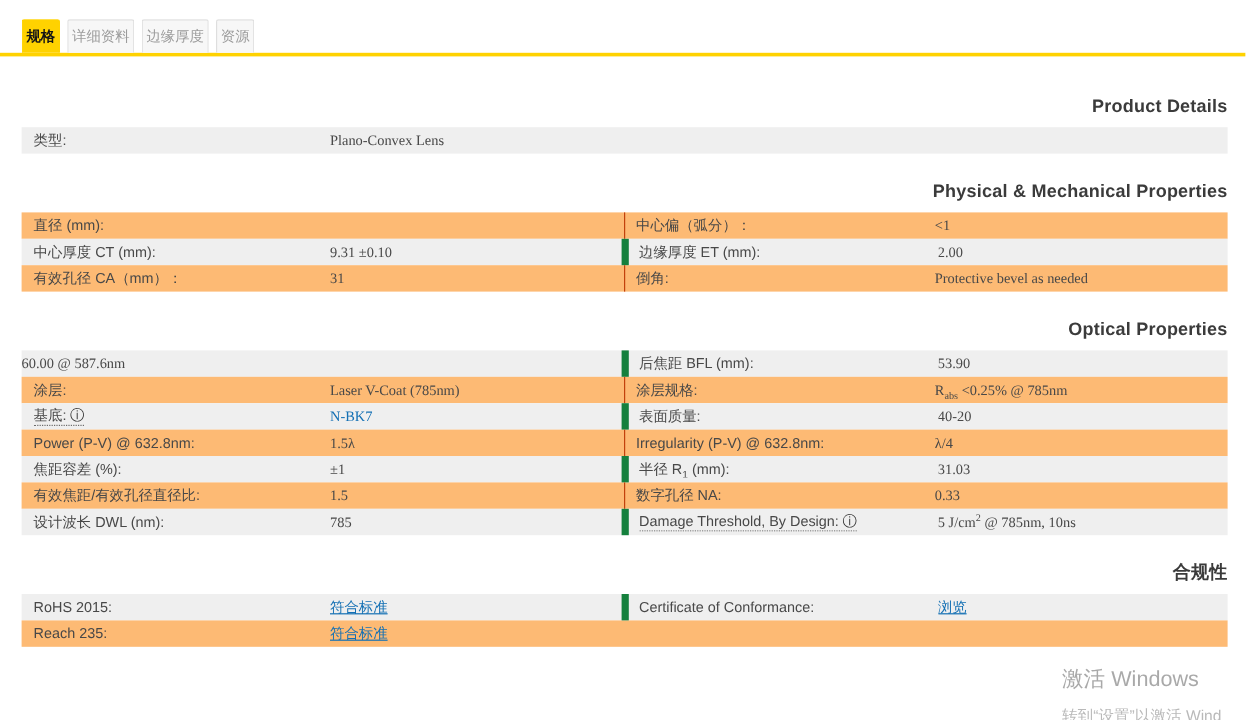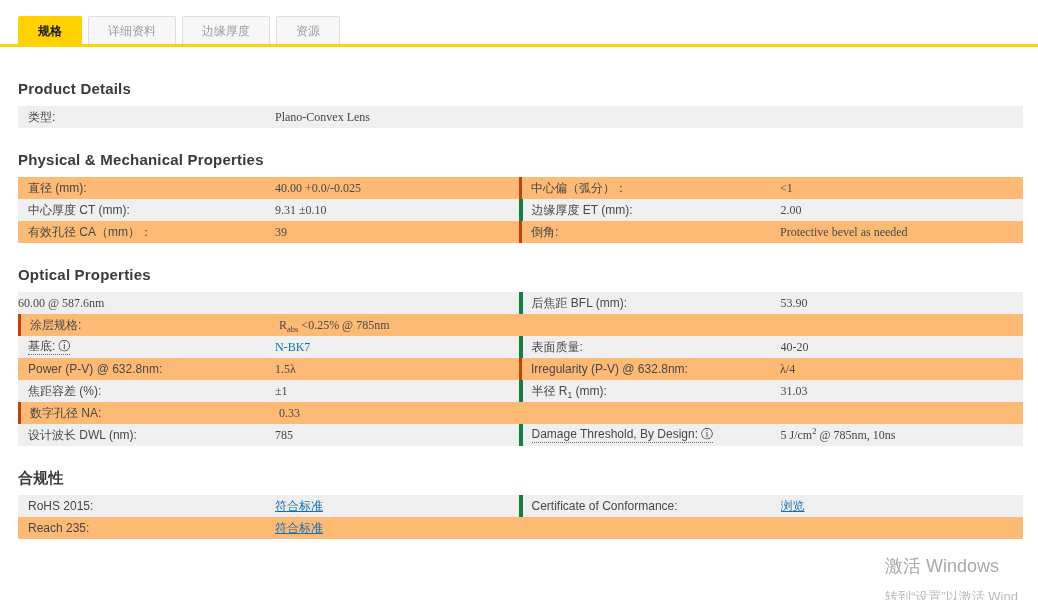--- a/index.html
+++ b/index.html
@@ -14,44 +14,44 @@
   body{
     background:#ffffff;
     font-family:"Liberation Sans","DejaVu Sans",sans-serif;
     color:var(--text);
     position:relative;
     overflow:hidden;
   }
   
   .tab-bar{position:absolute;left:18px;top:16px;display:flex;gap:6px;z-index:3;}
   .tab{
-    font-size:12px;line-height:1;padding:8px 19px 7px;
+    font-size:12px;line-height:1;padding:8px 3px 7px;
     background:#f7f7f7;border:1px solid #dedede;border-bottom:none;
-    border-radius:2px 2px 0 0;color:#9c9c9c;cursor:pointer;white-space:nowrap;
+    border-radius:2px 2px 0 0;color:#9c9c9c;cursor:pointer;white-space:nowrap;font-family:Liberation Mono, monospace;
   }
   .tab.active{
     background:var(--accent);border-color:var(--accent);
     color:#161616;font-weight:bold;
   }
   .accent-line{position:absolute;left:0;top:44px;width:1038px;height:3px;background:var(--accent);z-index:2;}
   
   .content{position:absolute;left:18px;top:47px;width:1005px;}
   .spec-section{margin-top:24px;}
   .spec-section:first-child{margin-top:34px;}
   .section-title{
     font-size:15px;font-weight:bold;color:var(--heading);
-    letter-spacing:.2px;line-height:15px;margin-bottom:10px;
+    letter-spacing:.2px;line-height:15px;margin-bottom:10px;text-align:right;
   }
   .spec-row{display:flex;height:22px;align-items:stretch;}
   .spec-row.shade-gray{background:var(--row-gray);}
   .spec-row.shade-white{background:#fdba74;}
   .cell{flex:1 1 0;display:flex;align-items:center;min-width:0;}
   .cell.single{flex:1 1 100%;}
-  .cell.right{border-left:3px solid #c2410c;}
-  .shade-gray .cell.right{border-left:4px solid #15803d;}
+  .cell.right{border-left:1px solid #c2410c;}
+  .shade-gray .cell.right{border-left:6px solid #15803d;}
   .cell.right.empty{border-left:none;}
   .cell-label{flex:0 0 257px;padding-left:10px;font-size:12px;color:var(--text);white-space:nowrap;overflow:hidden;}
   .cell.right .cell-label{flex:0 0 258px;padding-left:9px;}
   .cell-value{flex:1 1 auto;font-size:12px;color:var(--text);white-space:nowrap;overflow:hidden;font-family:Liberation Serif, serif;}
   .label-wrap{display:inline-block;line-height:14px;}
   .label-wrap.dotted{border-bottom:1px dotted #6b6b6b;padding-bottom:1px;text-align:right;}
   .info-icon{font-size:12px;margin-left:3px;color:#2e2e2e;}
   sub.part-sub{font-size:8.5px;line-height:0;}
   sup.part-sup{font-size:8.5px;line-height:0;}
   a.link{color:var(--link);text-decoration:underline;cursor:pointer;}
@@ -80,60 +80,63 @@
           <div class="cell-label"><span class="label-wrap"><span class="part-t">类型:</span></span></div>
           <div class="cell-value"><span class="part-t">Plano-Convex Lens</span></div>
         </div>
       </div>
     </section>
     <section class="spec-section">
       <h2 class="section-title">Physical &amp; Mechanical Properties</h2>
       <div class="spec-row shade-white">
         <div class="cell">
           <div class="cell-label"><span class="label-wrap"><span class="part-t">直径 (mm):</span></span></div>
-          <div class="cell-value"><span class="part-t">40.00 +0.0/-0.025</span></div>
         </div>
         <div class="cell right">
           <div class="cell-label"><span class="label-wrap"><span class="part-t">中心偏（弧分）：</span></span></div>
           <div class="cell-value"><span class="part-t">&lt;1</span></div>
         </div>
       </div>
       <div class="spec-row shade-gray">
         <div class="cell">
           <div class="cell-label"><span class="label-wrap"><span class="part-t">中心厚度 CT (mm):</span></span></div>
           <div class="cell-value"><span class="part-t">9.31 ±0.10</span></div>
         </div>
         <div class="cell right">
           <div class="cell-label"><span class="label-wrap"><span class="part-t">边缘厚度 ET (mm):</span></span></div>
           <div class="cell-value"><span class="part-t">2.00</span></div>
         </div>
       </div>
       <div class="spec-row shade-white">
         <div class="cell">
           <div class="cell-label"><span class="label-wrap"><span class="part-t">有效孔径 CA（mm）：</span></span></div>
-          <div class="cell-value"><span class="part-t">39</span></div>
+          <div class="cell-value"><span class="part-t">31</span></div>
         </div>
         <div class="cell right">
           <div class="cell-label"><span class="label-wrap"><span class="part-t">倒角:</span></span></div>
           <div class="cell-value"><span class="part-t">Protective bevel as needed</span></div>
         </div>
       </div>
     </section>
     <section class="spec-section">
       <h2 class="section-title">Optical Properties</h2>
       <div class="spec-row shade-gray">
         <div class="cell">
           <div class="cell-value"><span class="part-t">60.00 @ 587.6nm</span></div>
         </div>
         <div class="cell right">
           <div class="cell-label"><span class="label-wrap"><span class="part-t">后焦距 BFL (mm):</span></span></div>
           <div class="cell-value"><span class="part-t">53.90</span></div>
         </div>
       </div>
       <div class="spec-row shade-white">
+        <div class="cell">
+          <div class="cell-label"><span class="label-wrap"><span class="part-t">涂层:</span></span></div>
+          <div class="cell-value"><span class="part-t">Laser V-Coat (785nm)</span></div>
+        </div>
         <div class="cell right">
           <div class="cell-label"><span class="label-wrap"><span class="part-t">涂层规格:</span></span></div>
           <div class="cell-value"><span class="part-t">R</span><sub class="part-sub">abs</sub><span class="part-t"> &lt;0.25% @ 785nm</span></div>
         </div>
       </div>
       <div class="spec-row shade-gray">
         <div class="cell">
           <div class="cell-label"><span class="label-wrap dotted"><span class="part-t">基底:</span><span class="info-icon">ⓘ</span></span></div>
           <div class="cell-value"><a class="link no-underline" href="#"><span class="part-t">N-BK7</span></a></div>
         </div>
@@ -156,20 +159,24 @@
         <div class="cell">
           <div class="cell-label"><span class="label-wrap"><span class="part-t">焦距容差 (%):</span></span></div>
           <div class="cell-value"><span class="part-t">±1</span></div>
         </div>
         <div class="cell right">
           <div class="cell-label"><span class="label-wrap"><span class="part-t">半径 R</span><sub class="part-sub">1</sub><span class="part-t"> (mm):</span></span></div>
           <div class="cell-value"><span class="part-t">31.03</span></div>
         </div>
       </div>
       <div class="spec-row shade-white">
+        <div class="cell">
+          <div class="cell-label"><span class="label-wrap"><span class="part-t">有效焦距/有效孔径直径比:</span></span></div>
+          <div class="cell-value"><span class="part-t">1.5</span></div>
+        </div>
         <div class="cell right">
           <div class="cell-label"><span class="label-wrap"><span class="part-t">数字孔径 NA:</span></span></div>
           <div class="cell-value"><span class="part-t">0.33</span></div>
         </div>
       </div>
       <div class="spec-row shade-gray">
         <div class="cell">
           <div class="cell-label"><span class="label-wrap"><span class="part-t">设计波长 DWL (nm):</span></span></div>
           <div class="cell-value"><span class="part-t">785</span></div>
         </div>

